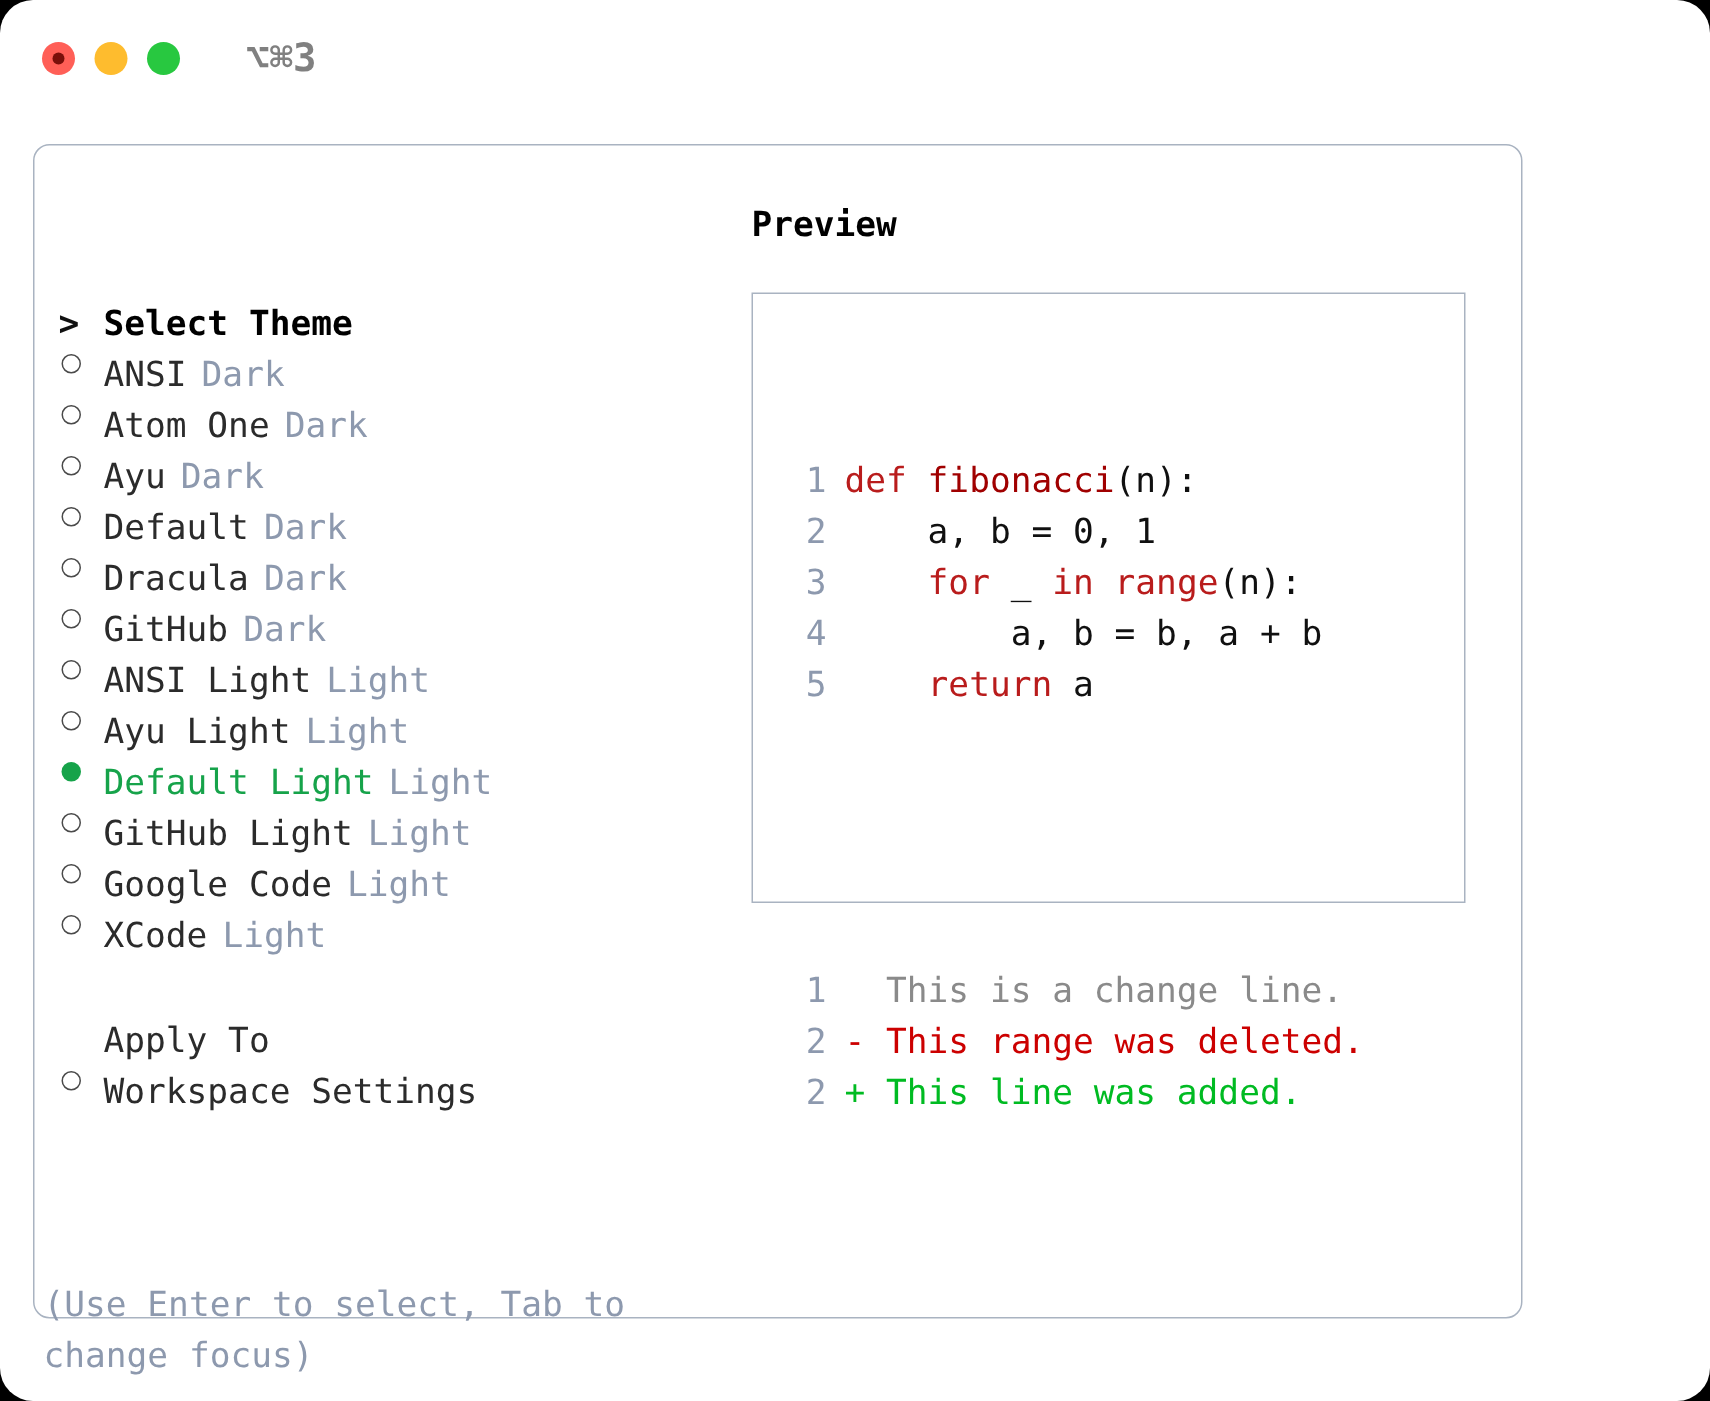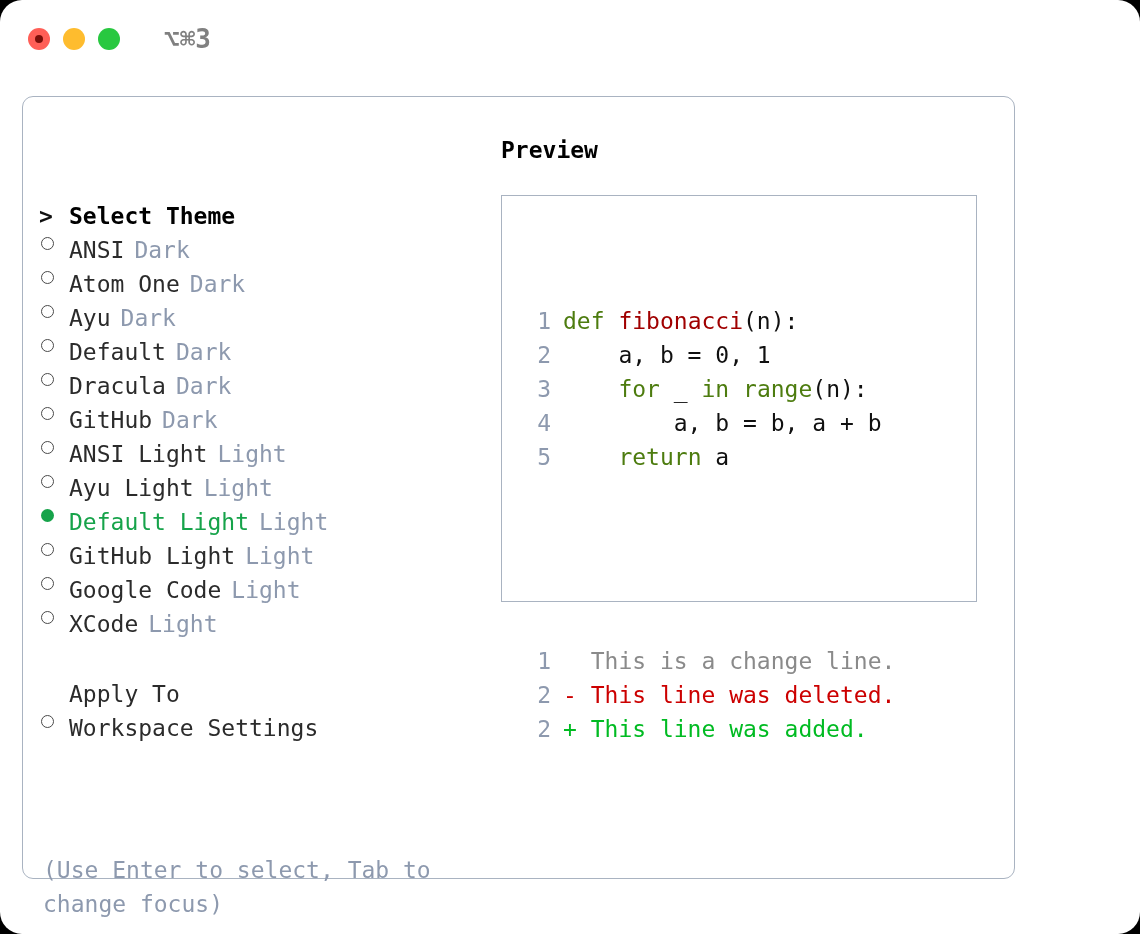--- a/index.html
+++ b/index.html
@@ -124,21 +124,21 @@
 
   .row-label { color: #2b2b2b; margin-top: 48px; }
   .row.header .row-label { font-weight: bold; color: #000000; }
   .row.selected .row-label { color: #16a34a; }
   .row-suffix { color: #8d99ae; margin-left: 10px; }
 
   .section-gap { height: 36px; }
 
   .hint {
     position: absolute;
-    left: 20px;
+    left: 6px;
     top: 756px;
     width: 420px;
     font-size: 23px;
     line-height: 34px;
     color: #8d99ae;
     white-space: pre-wrap;
   }
 
   
   .right-col {
@@ -174,21 +174,21 @@
   .ln {
     width: 30px;
     flex: 0 0 30px;
     text-align: right;
     color: #8d99ae;
     margin-right: 12px;
   }
   .code-text { white-space: pre; }
   .blank-line { height: 34px; }
 
-  .tok-kw   { color: #4d7c0f; text-align: center; }
+  .tok-kw   { color: #b91c1c; text-align: center; }
   .tok-fn   { color: #a00000; }
   .tok-pl   { color: #101010; }
   .diff-ctx { color: #8a8a8a; }
   .diff-del { color: #cc0000; }
   .diff-add { color: #00bb22; }
 </style>
 </head>
 <body>
 
 <div class="app-window">
@@ -243,20 +243,20 @@
 
       <div class="hint">(Use Enter to select, Tab to change focus)</div>
 
       <div class="right-col">
         <div class="preview-title">Preview</div>
 
         <div class="preview-box">
           <div class="code">
             <div id="code-lines"><div class="code-line"><span class="ln">1</span><span class="code-text"><span class="tok-kw">def </span><span class="tok-fn">fibonacci</span><span class="tok-pl">(n):</span></span></div><div class="code-line"><span class="ln">2</span><span class="code-text"><span class="tok-pl">    a, b = 0, 1</span></span></div><div class="code-line"><span class="ln">3</span><span class="code-text"><span class="tok-pl">    </span><span class="tok-kw">for</span><span class="tok-pl"> _ </span><span class="tok-kw">in</span><span class="tok-pl"> </span><span class="tok-kw">range</span><span class="tok-pl">(n):</span></span></div><div class="code-line"><span class="ln">4</span><span class="code-text"><span class="tok-pl">        a, b = b, a + b</span></span></div><div class="code-line"><span class="ln">5</span><span class="code-text"><span class="tok-pl">    </span><span class="tok-kw">return</span><span class="tok-pl"> a</span></span></div></div>
             <div class="blank-line"></div>
-            <div id="diff-lines"><div class="code-line"><span class="ln">1</span><span class="code-text diff-ctx">  This is a change line.</span></div><div class="code-line"><span class="ln">2</span><span class="code-text diff-del">- This line was deleted.</span></div><div class="code-line"><span class="ln">2</span><span class="code-text diff-add">+ This line was added.</span></div></div>
+            <div id="diff-lines"><div class="code-line"><span class="ln">1</span><span class="code-text diff-ctx">  This is a change line.</span></div><div class="code-line"><span class="ln">2</span><span class="code-text diff-del">- This range was deleted.</span></div><div class="code-line"><span class="ln">2</span><span class="code-text diff-add">+ This line was added.</span></div></div>
           </div>
         </div>
       </div>
 
     </div>
   </div>
 </div>
 
 </body></html>

